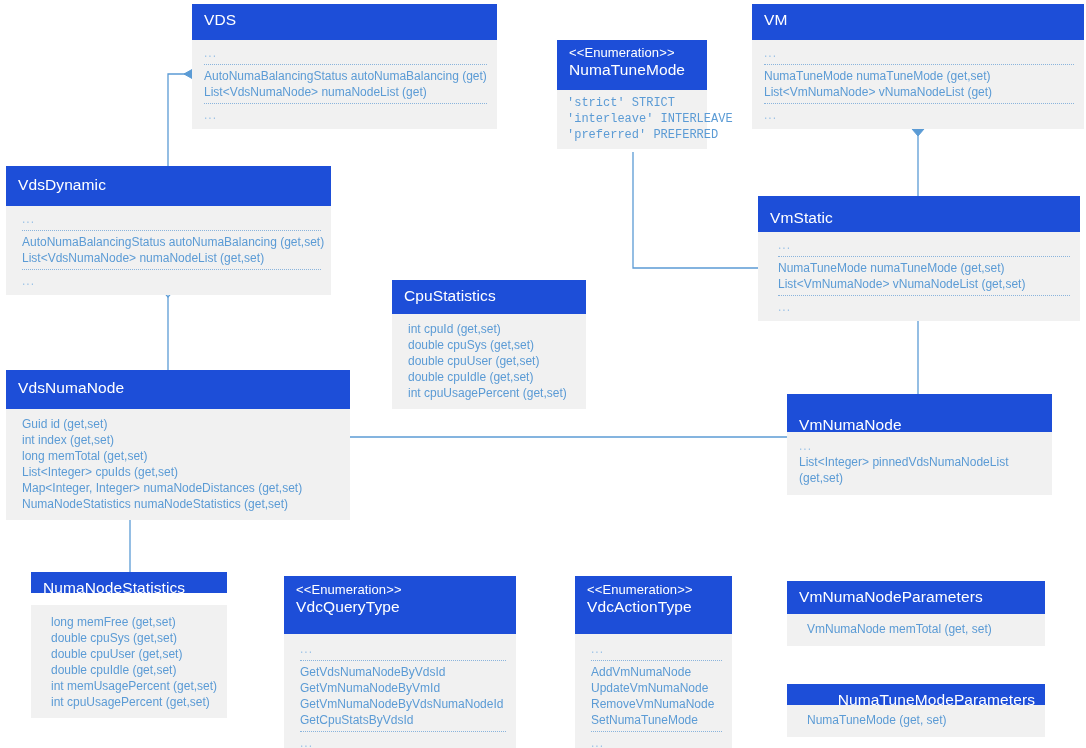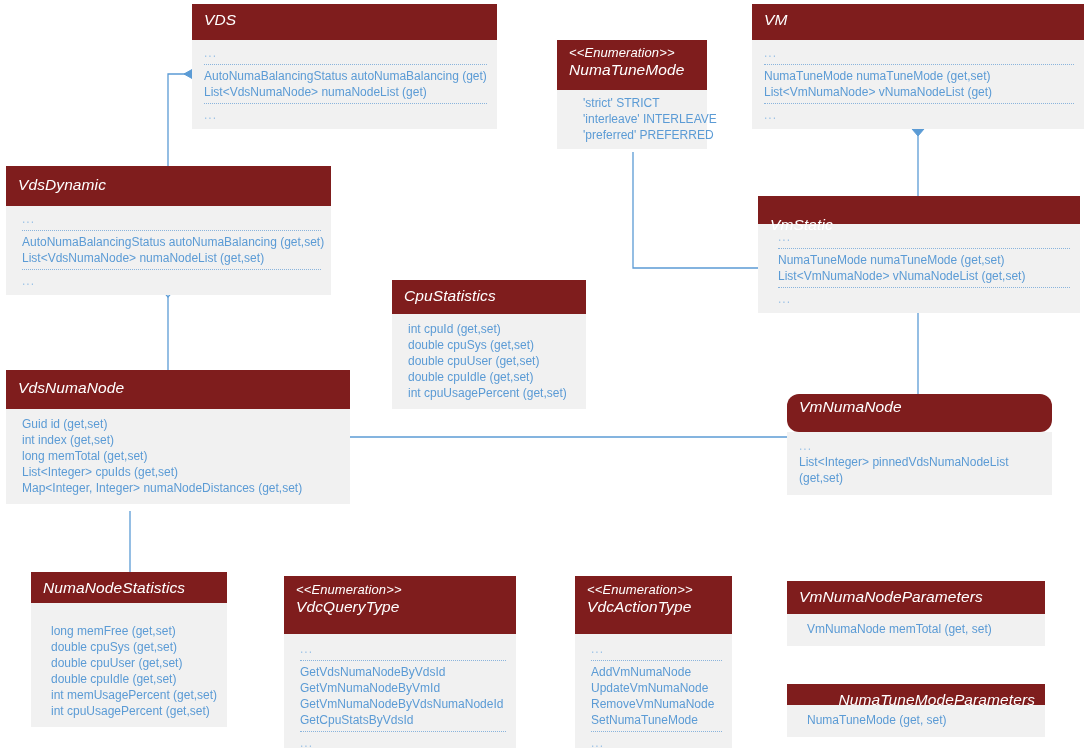--- a/index.html
+++ b/index.html
@@ -23,25 +23,24 @@
     top: 0;
     width: 1086px;
     height: 748px;
     pointer-events: none;
   }
   .uml-box {
     position: absolute;
     box-sizing: border-box;
   }
   .uml-header {
-    background: #7f1d1d;
+    background: #1d4ed8;
     color: #ffffff;
     box-sizing: border-box;
     padding: 6px 10px 7px 12px;
-    font-style: italic;
   }
   .uml-stereotype {
     font-size: 13px;
     line-height: 15px;
     color: #ffffff;
     letter-spacing: 0.1px;
   }
   .uml-title {
     font-size: 15.5px;
     line-height: 20px;
@@ -114,21 +113,21 @@
       <div class="uml-sep"></div>
       <div class="uml-row ellipsis">...</div>
     </div>
   </div>
 
   <div class="uml-box" style="left:557px; top:40px; width:150px;">
     <div class="uml-header" style="height:50px; padding-top:5px;">
       <div class="uml-stereotype">&lt;&lt;Enumeration&gt;&gt;</div>
       <div class="uml-title">NumaTuneMode</div>
     </div>
-    <div class="uml-body" style="padding-left:26px;">
+    <div class="uml-body" style="padding-left:10px;font-family:Liberation Mono, monospace;">
       <div class="uml-row">'strict' STRICT</div>
       <div class="uml-row">'interleave' INTERLEAVE</div>
       <div class="uml-row">'preferred' PREFERRED</div>
     </div>
   </div>
 
   <div class="uml-box" style="left:752px; top:4px; width:332px;">
     <div class="uml-header" style="height:36px;">
       <div class="uml-title">VM</div>
     </div>
@@ -150,21 +149,21 @@
       <div class="uml-row ellipsis">...</div>
       <div class="uml-sep"></div>
       <div class="uml-row">AutoNumaBalancingStatus autoNumaBalancing (get,set)</div>
       <div class="uml-row">List&lt;VdsNumaNode&gt; numaNodeList (get,set)</div>
       <div class="uml-sep"></div>
       <div class="uml-row ellipsis">...</div>
     </div>
   </div>
 
   <div class="uml-box" style="left:758px; top:196px; width:322px;">
-    <div class="uml-header" style="height:28px; padding-top:19px;">
+    <div class="uml-header" style="height:36px; padding-top:12px;">
       <div class="uml-title">VmStatic</div>
     </div>
     <div class="uml-body" style="padding-left:20px;">
       <div class="uml-row ellipsis">...</div>
       <div class="uml-sep"></div>
       <div class="uml-row">NumaTuneMode numaTuneMode (get,set)</div>
       <div class="uml-row">List&lt;VmNumaNode&gt; vNumaNodeList (get,set)</div>
       <div class="uml-sep"></div>
       <div class="uml-row ellipsis">...</div>
     </div>
@@ -186,39 +185,40 @@
   <div class="uml-box" style="left:6px; top:370px; width:344px;">
     <div class="uml-header" style="height:39px; padding-top:8px;">
       <div class="uml-title">VdsNumaNode</div>
     </div>
     <div class="uml-body" style="padding-top:7px; padding-bottom:8px; padding-left:16px;">
       <div class="uml-row">Guid id (get,set)</div>
       <div class="uml-row">int index (get,set)</div>
       <div class="uml-row">long memTotal (get,set)</div>
       <div class="uml-row">List&lt;Integer&gt; cpuIds (get,set)</div>
       <div class="uml-row">Map&lt;Integer, Integer&gt; numaNodeDistances (get,set)</div>
+      <div class="uml-row">NumaNodeStatistics numaNodeStatistics (get,set)</div>
     </div>
   </div>
 
   <div class="uml-box" style="left:787px; top:394px; width:265px;">
-    <div class="uml-header" style="height:38px; padding-top:3px;border-radius:12px;">
+    <div class="uml-header" style="height:38px; padding-top:21px;">
       <div class="uml-title">VmNumaNode</div>
     </div>
     <div class="uml-body" style="padding-top:6px; padding-bottom:9px; padding-left:12px;">
       <div class="uml-row ellipsis">...</div>
       <div class="uml-row">List&lt;Integer&gt; pinnedVdsNumaNodeList</div>
       <div class="uml-row">(get,set)</div>
     </div>
   </div>
 
   <div class="uml-box" style="left:31px; top:572px; width:196px;">
-    <div class="uml-header" style="height:31px;">
+    <div class="uml-header" style="height:21px;">
       <div class="uml-title">NumaNodeStatistics</div>
     </div>
-    <div class="uml-body" style="padding-top:20px; padding-bottom:8px; padding-left:20px;">
+    <div class="uml-body" style="padding-top:9px; padding-bottom:8px; padding-left:20px;margin-top:12px;">
       <div class="uml-row">long memFree (get,set)</div>
       <div class="uml-row">double cpuSys (get,set)</div>
       <div class="uml-row">double cpuUser (get,set)</div>
       <div class="uml-row">double cpuIdle (get,set)</div>
       <div class="uml-row">int memUsagePercent (get,set)</div>
       <div class="uml-row">int cpuUsagePercent (get,set)</div>
     </div>
   </div>
 
   <div class="uml-box" style="left:284px; top:576px; width:232px;">

